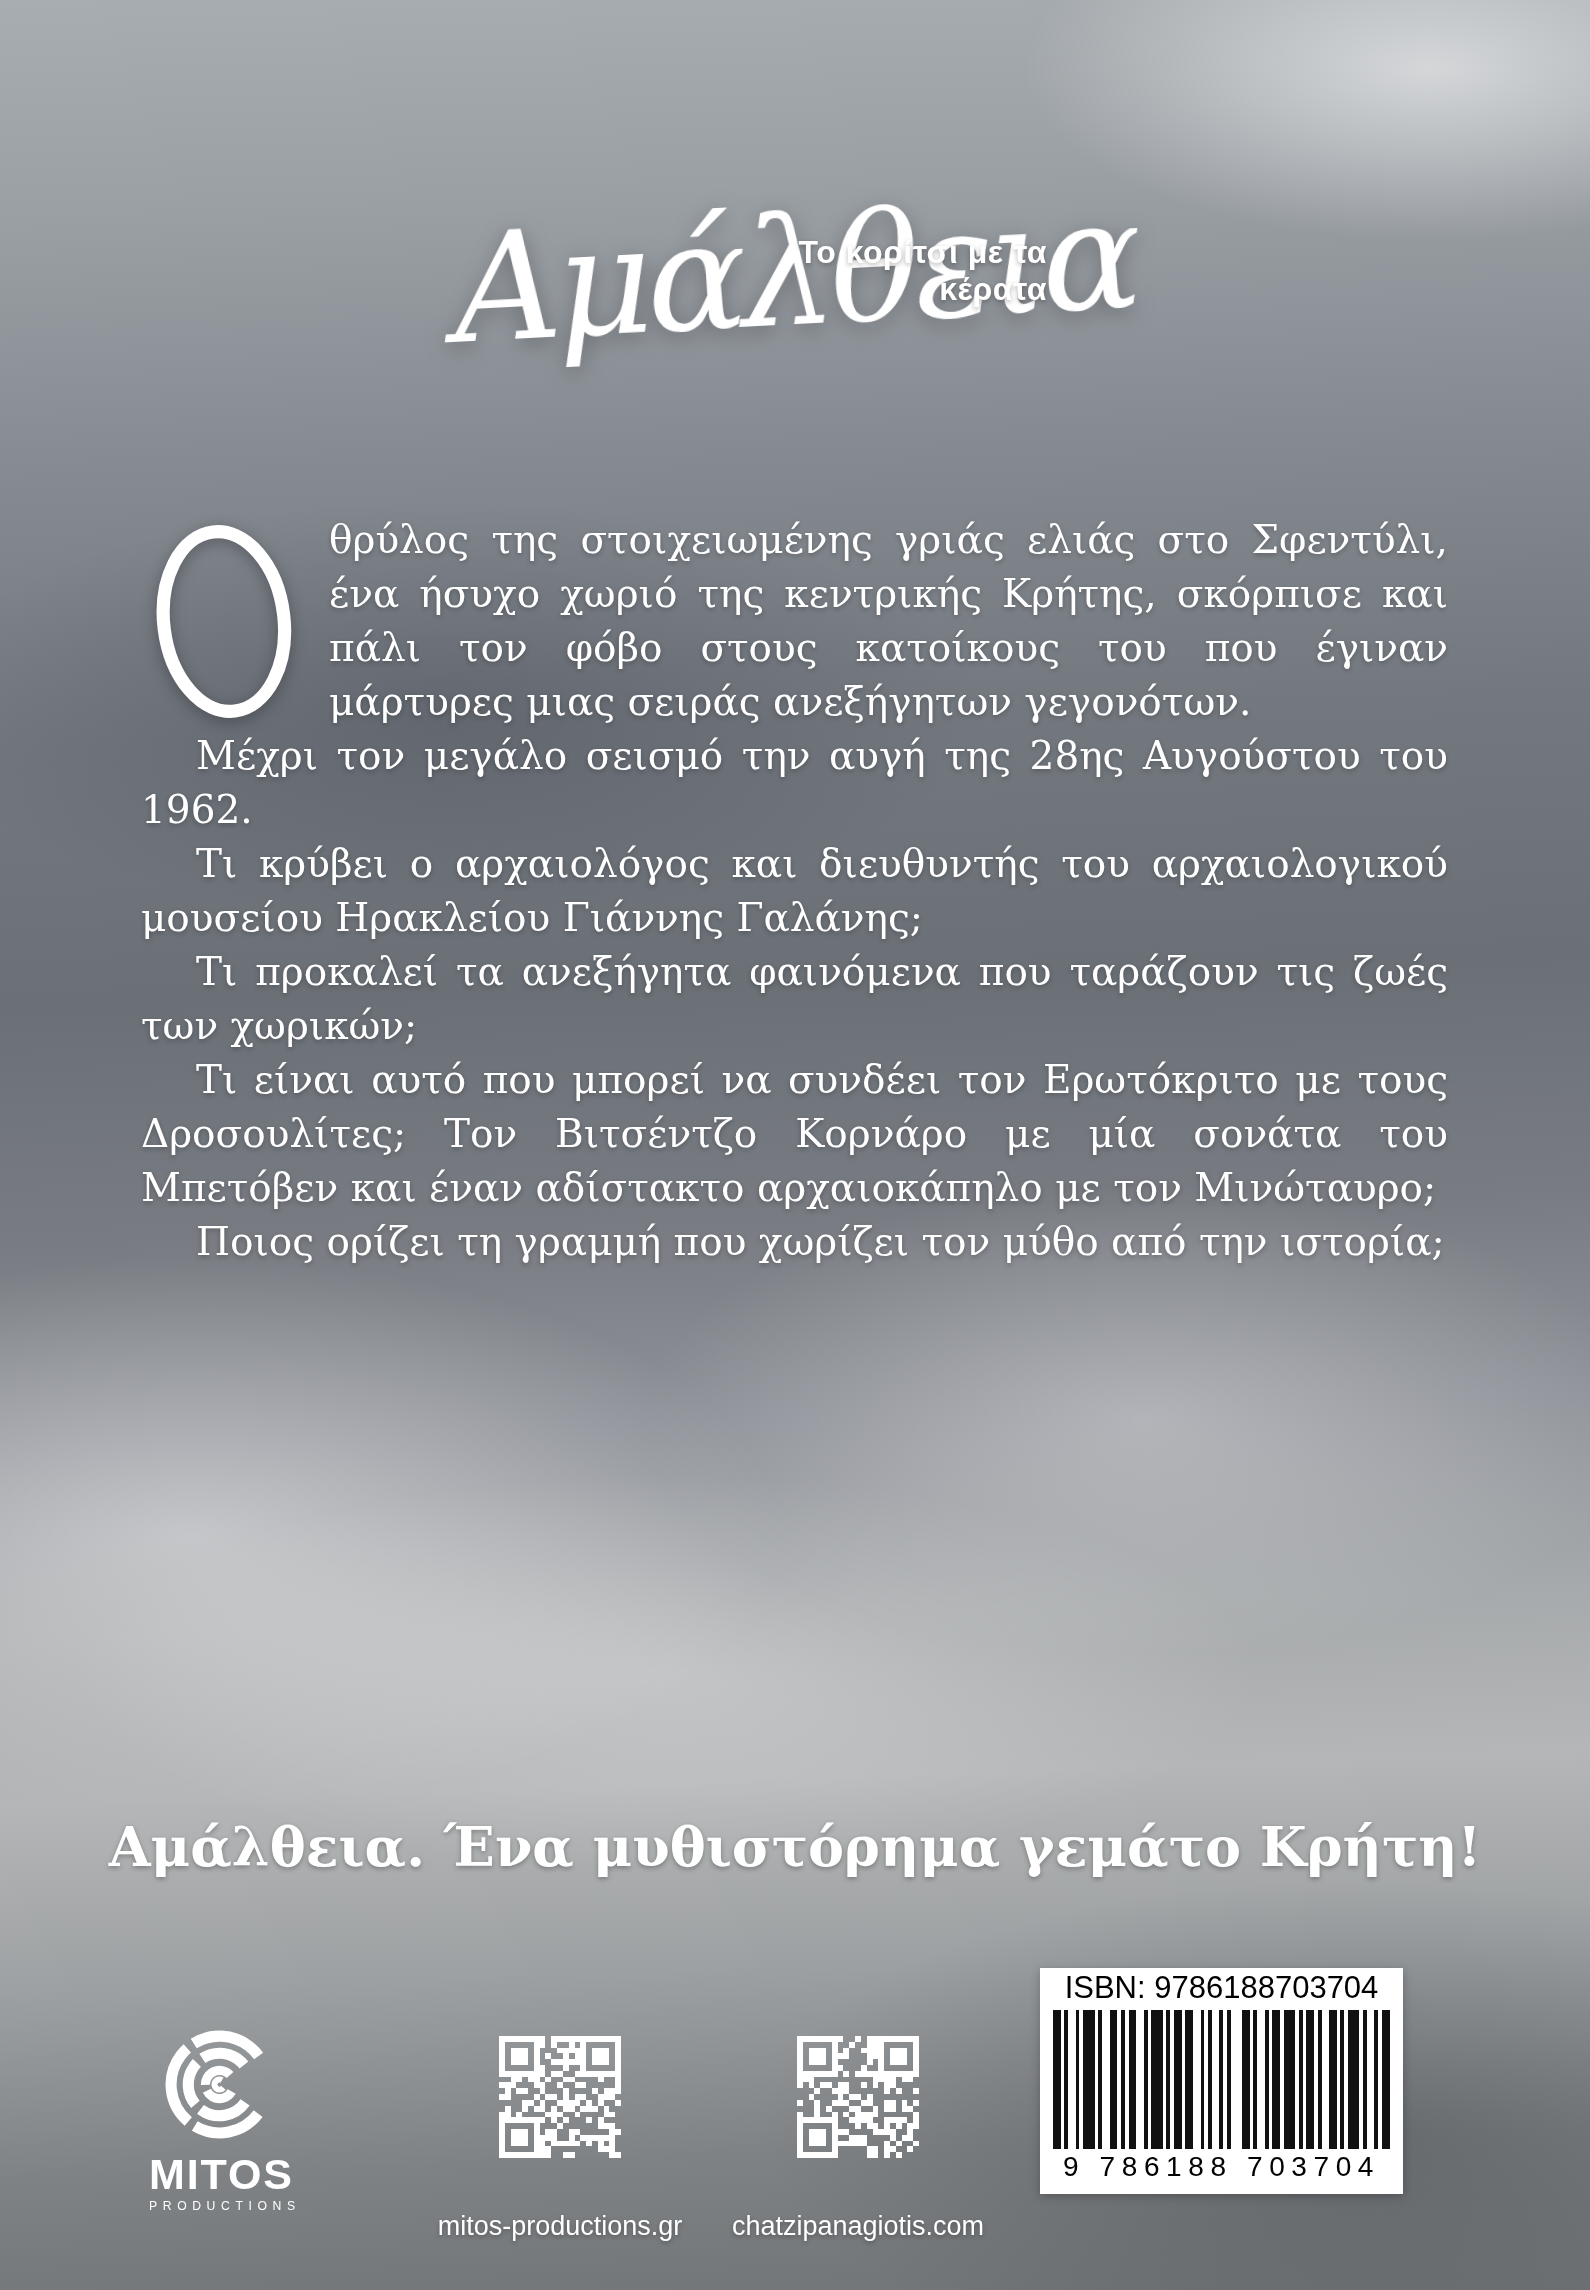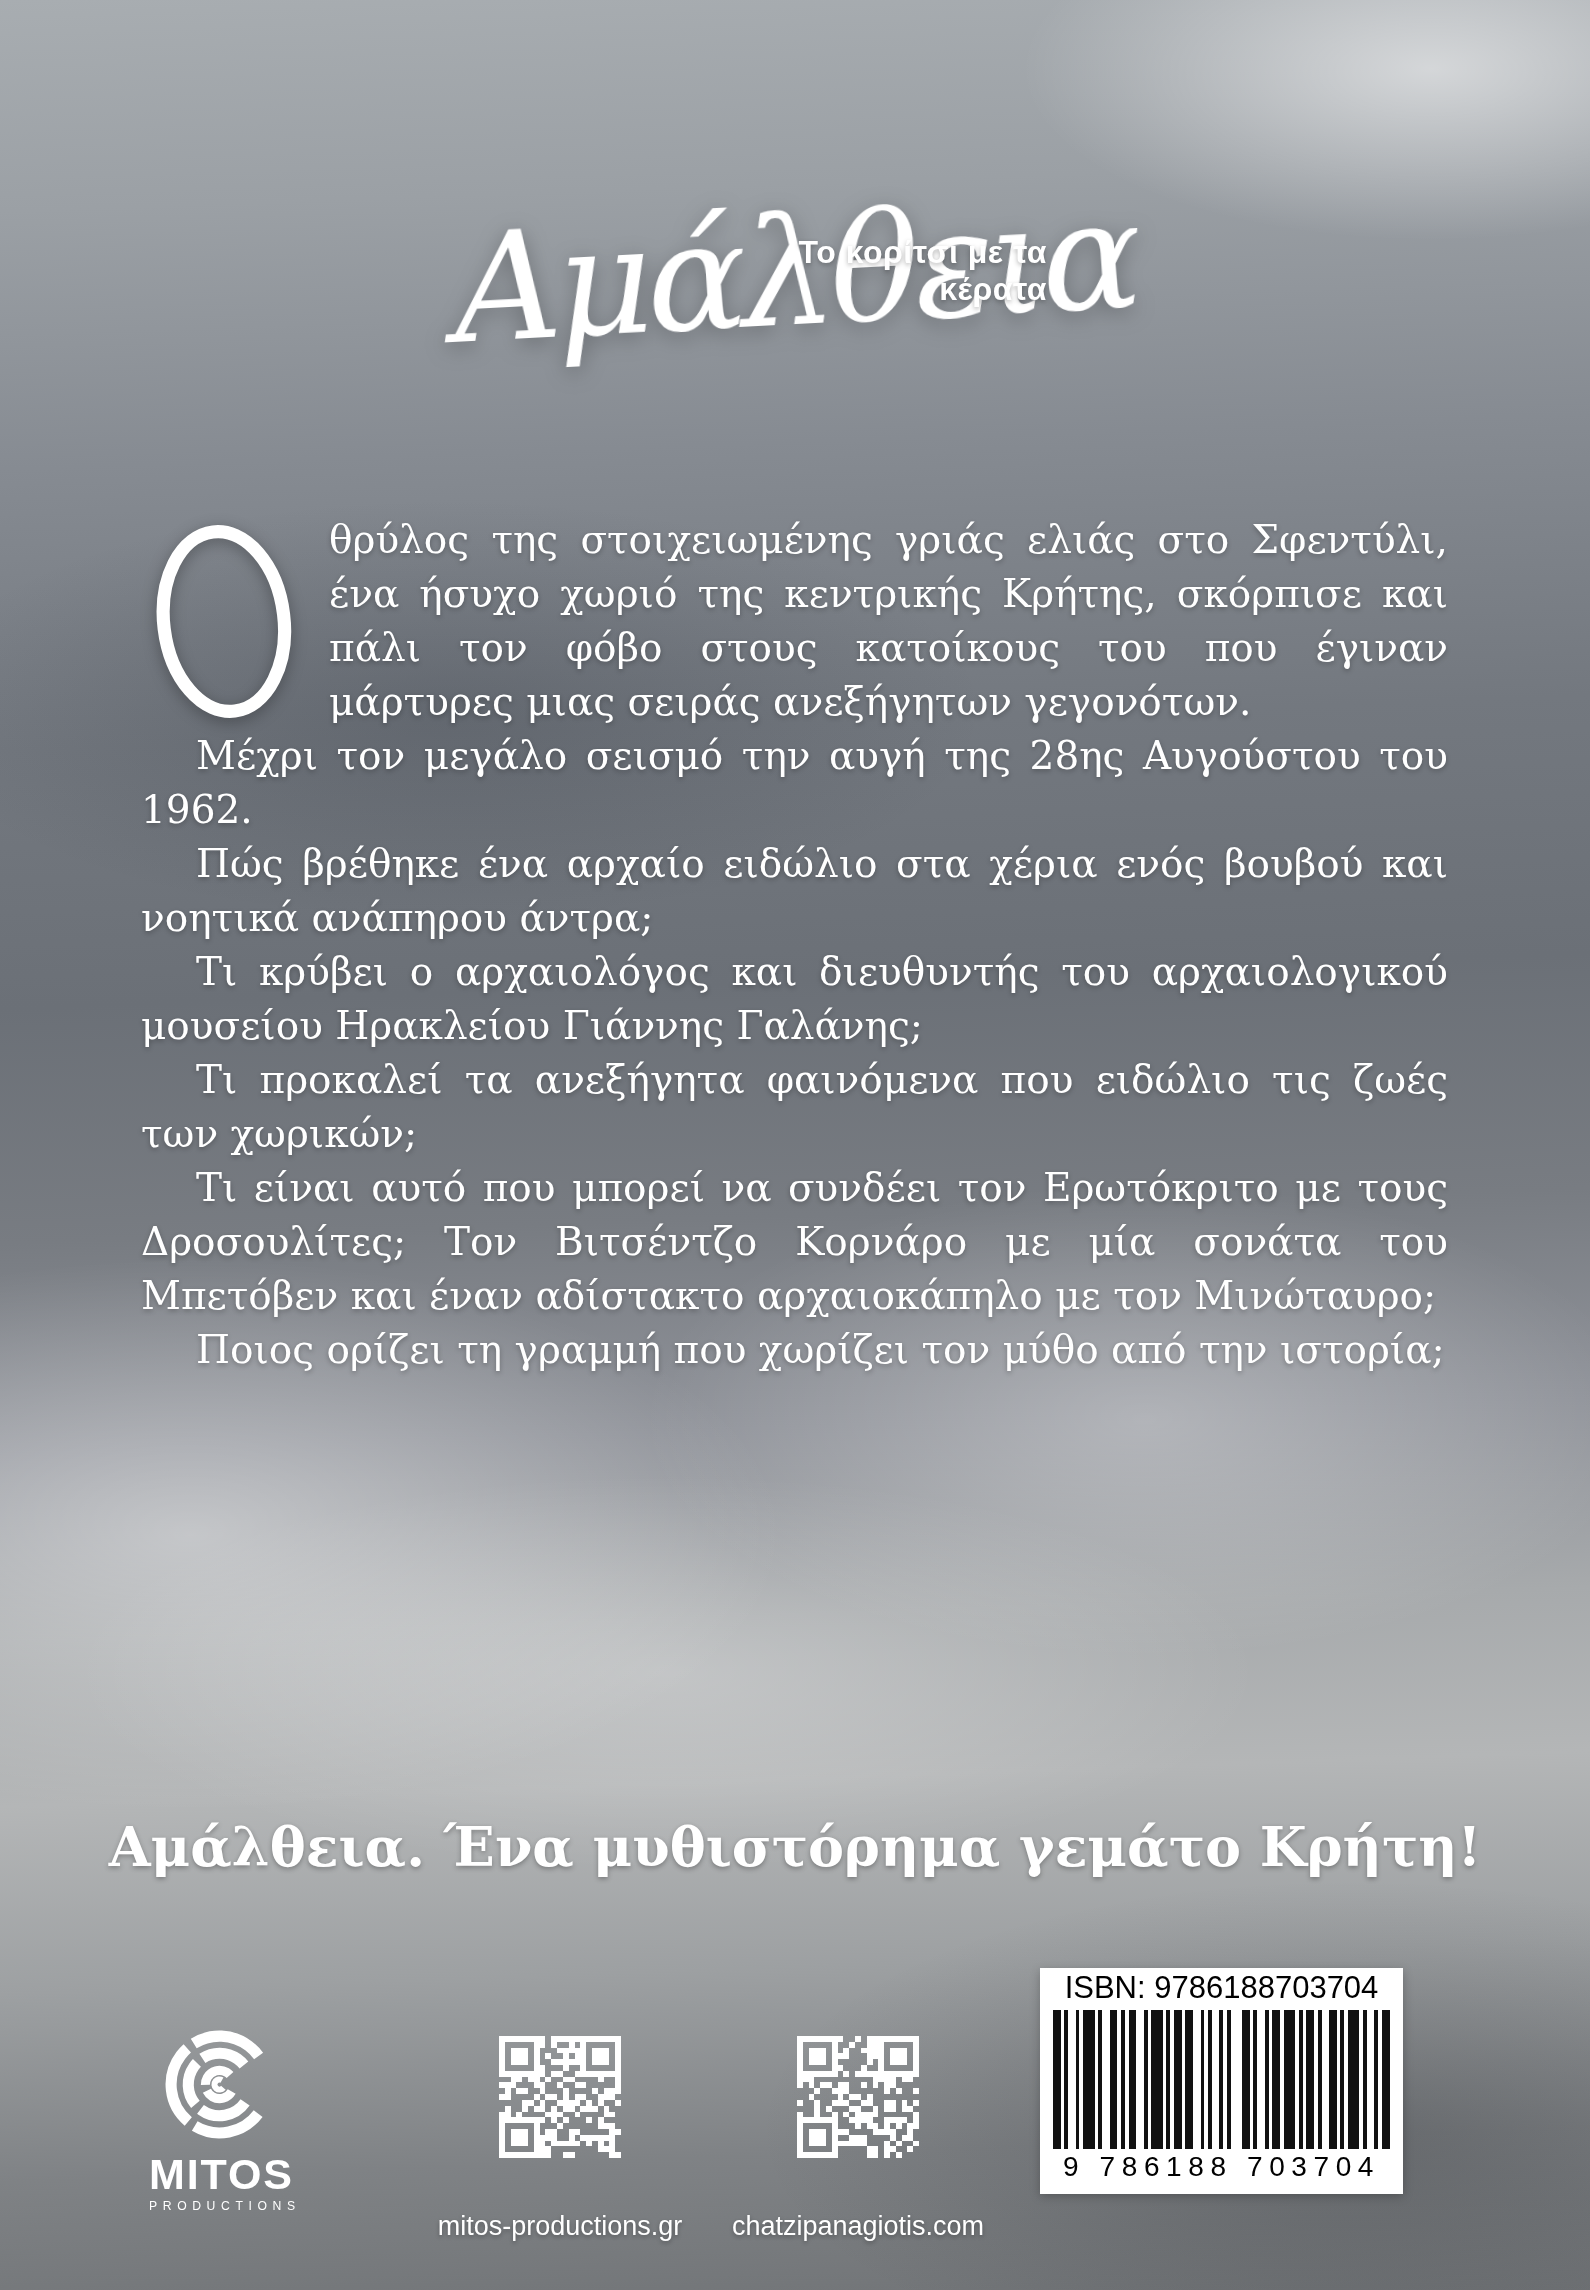--- a/index.html
+++ b/index.html
@@ -94,23 +94,22 @@
   <div class="synopsis">
     <p class="para first">
       <span class="dropcap-wrap" aria-label="Ο">
         <svg viewBox="0 0 172 215">
           <ellipse cx="88" cy="107" rx="64" ry="96" fill="none" stroke="#ffffff" stroke-width="14" transform="rotate(-7 88 107)"></ellipse>
         </svg>
       </span><span>θρύλος της στοιχειωμένης γριάς ελιάς στο Σφεντύλι, ένα ήσυχο χωριό της κεντρικής Κρήτης, σκόρπισε και πάλι τον φόβο στους κατοίκους του που έγιναν μάρτυρες μιας σειράς ανεξήγητων γεγονότων.</span>
     </p>
     <p class="indent">Μέχρι τον μεγάλο σεισμό την αυγή της 28ης Αυγούστου του 1962.</p>
 
-    <p class="indent q-block">Πώς βρέθηκε ένα αρχαίο ειδώλιο στα χέρια ενός βουβού και νοητικά ανάπηρου άντρα;</p>
     <p class="indent">Τι κρύβει ο αρχαιολόγος και διευθυντής του αρχαιολογικού μουσείου Ηρακλείου Γιάννης Γαλάνης;</p>
-    <p class="indent">Τι προκαλεί τα ανεξήγητα φαινόμενα που ειδώλιο τις ζωές των χωρικών;</p>
+    <p class="indent">Τι προκαλεί τα ανεξήγητα φαινόμενα που ταράζουν τις ζωές των χωρικών;</p>
     <p class="indent">Τι είναι αυτό που μπορεί να συνδέει τον Ερωτόκριτο με τους Δροσουλίτες; Τον Βιτσέντζο Κορνάρο με μία σονάτα του Μπετόβεν και έναν αδίστακτο αρχαιοκάπηλο με τον Μινώταυρο;</p>
     <p class="indent">Ποιος ορίζει τη γραμμή που χωρίζει τον μύθο από την ιστορία;</p>
   </div>
 
   <div class="tagline">Αμάλθεια. Ένα μυθιστόρημα γεμάτο Κρήτη!</div>
 
   <div class="mitos">
     <div class="mitos-icon">
       <svg viewBox="0 0 120 120">
         <g fill="none" stroke="#ffffff">

